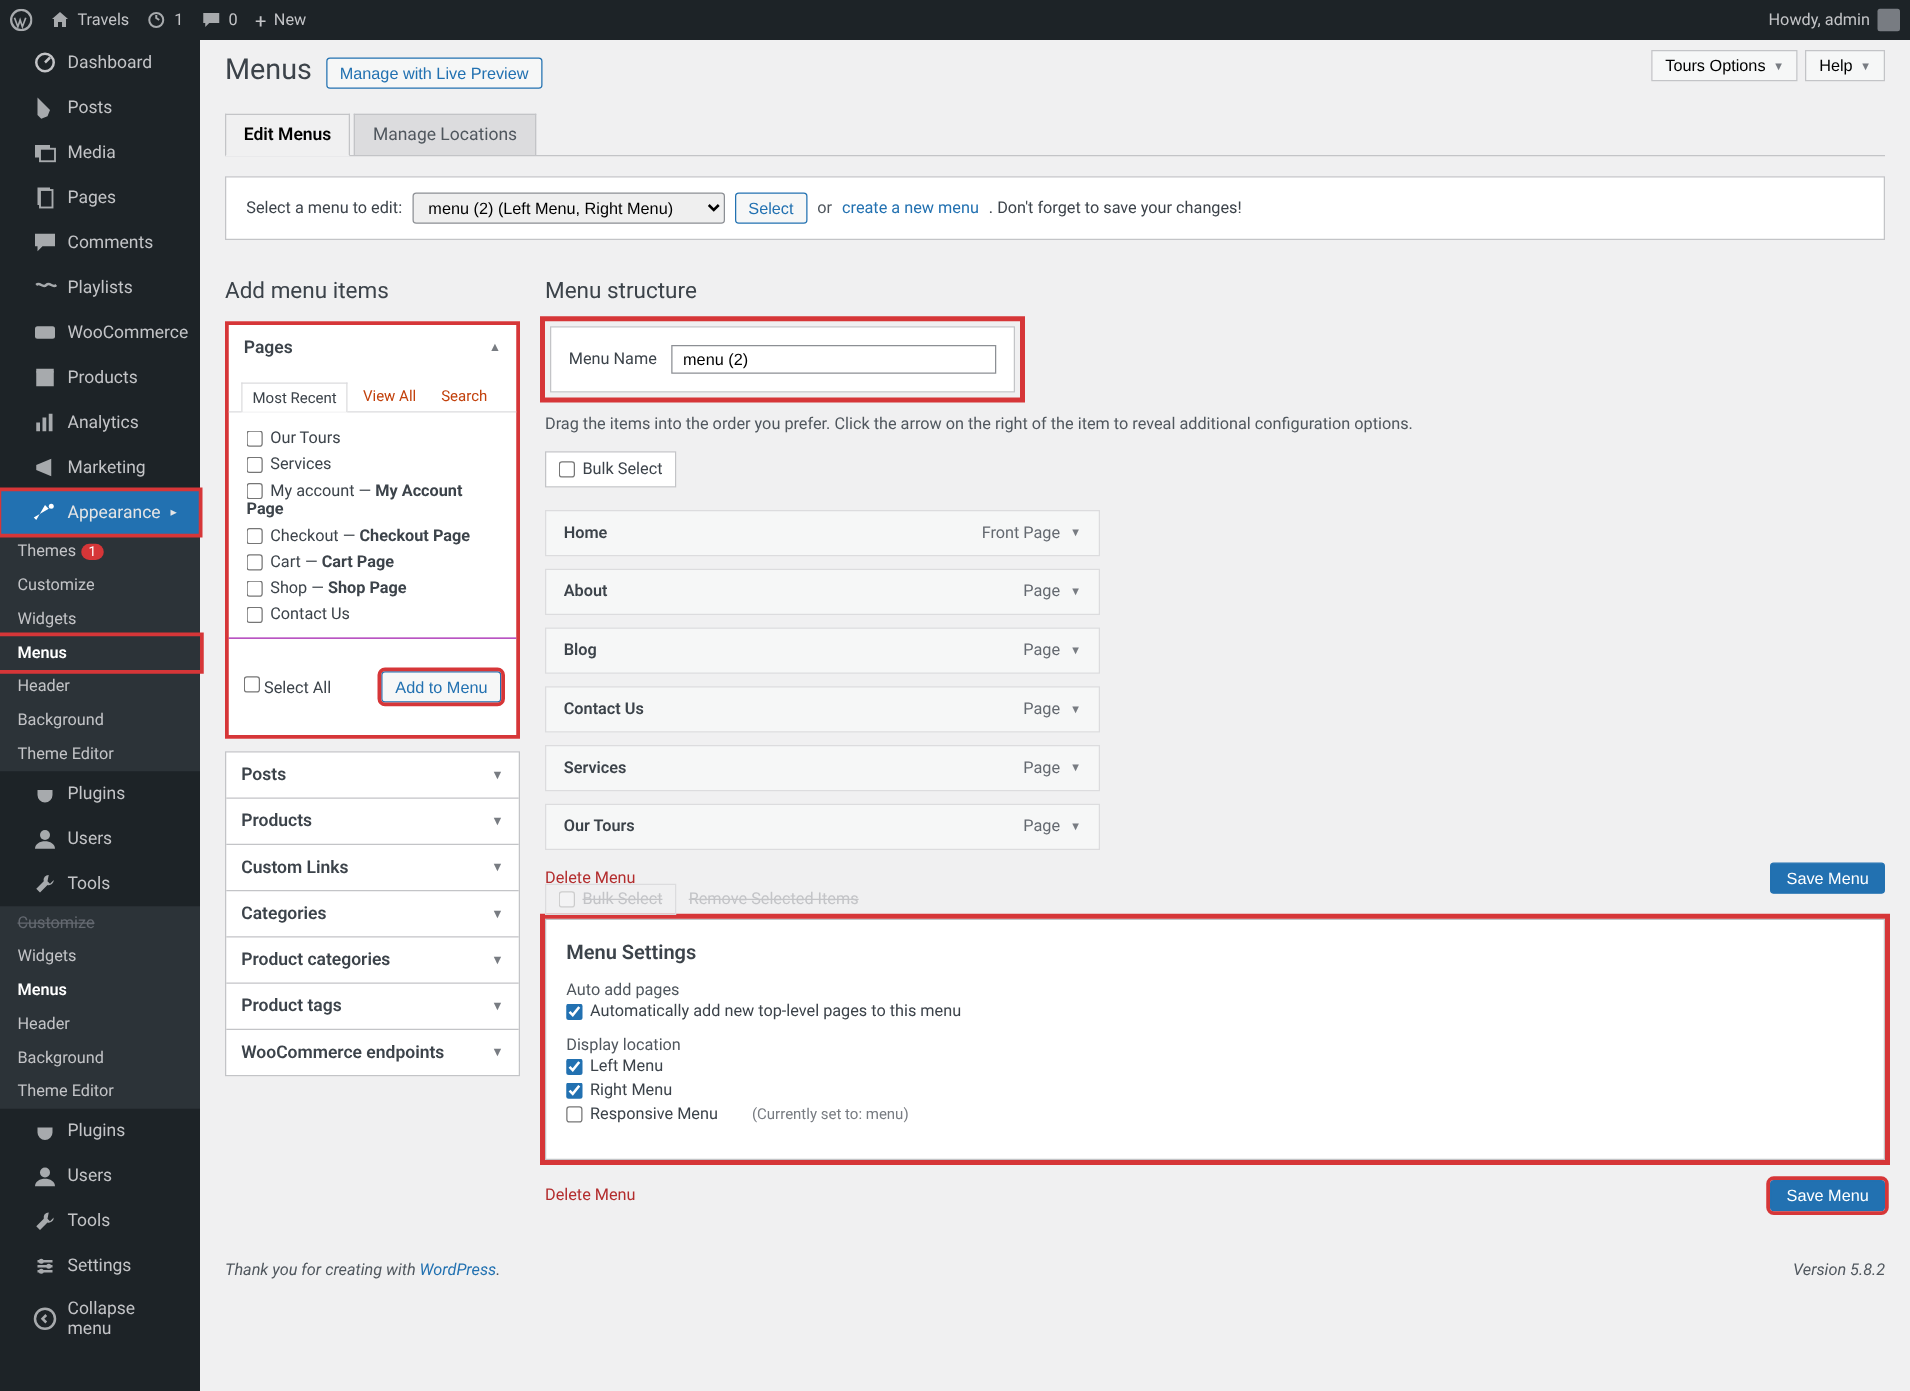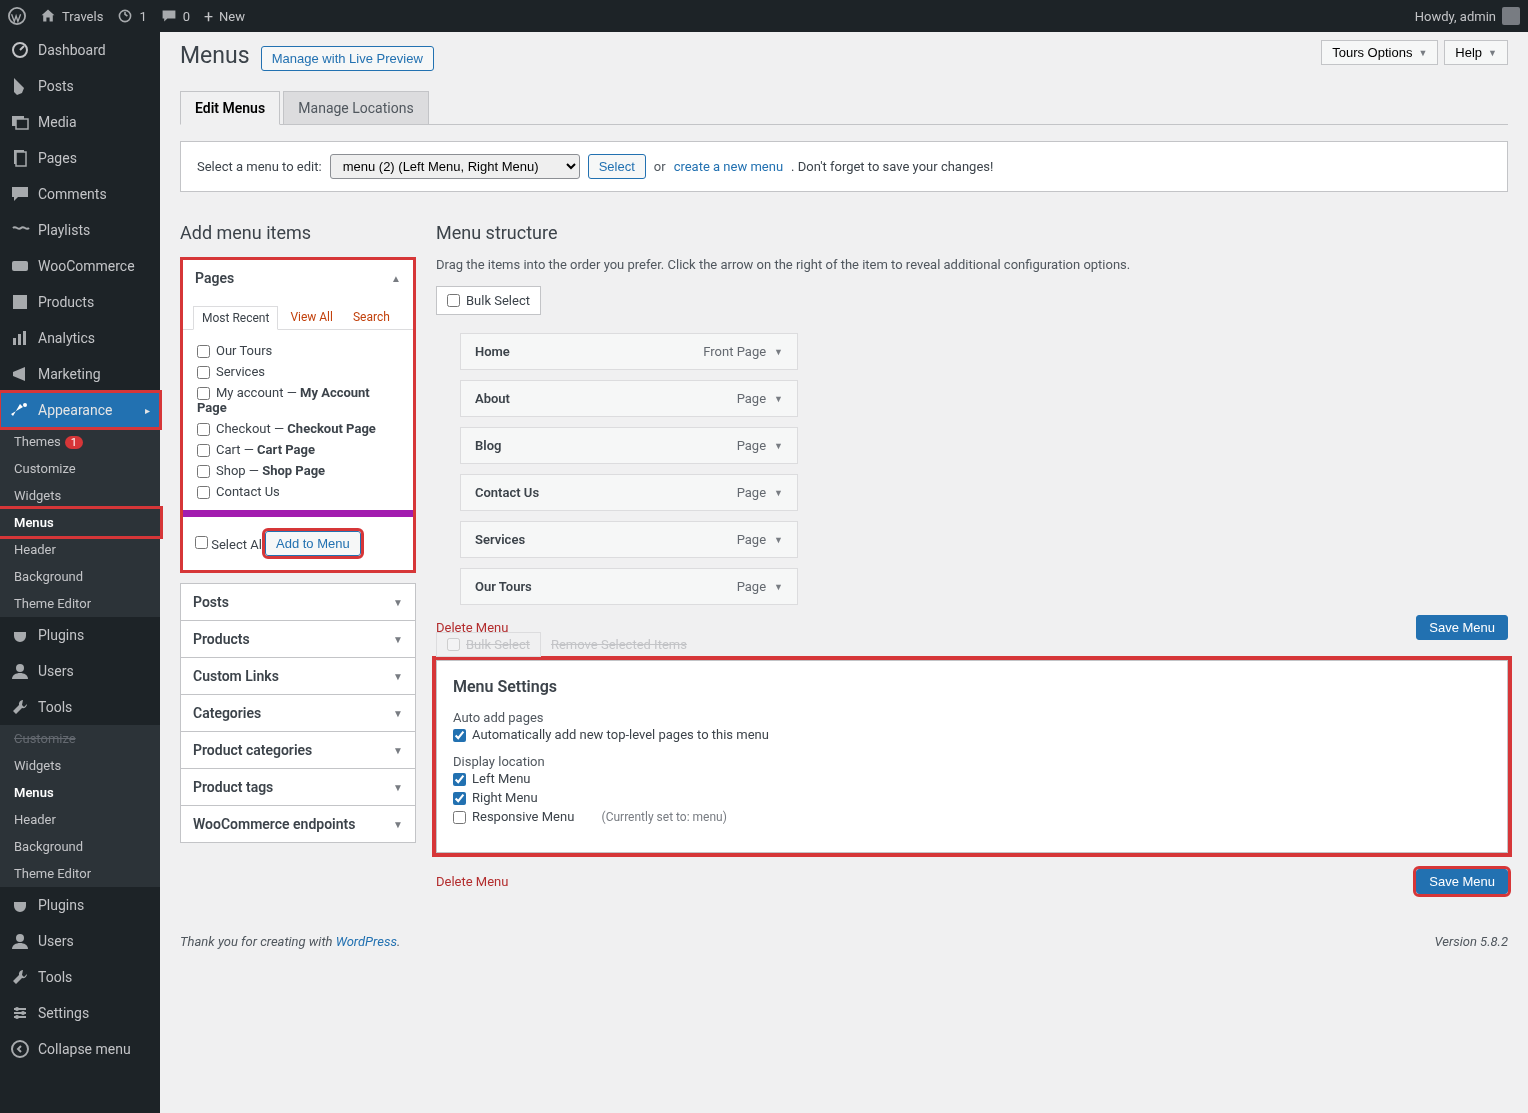--- a/index.html
+++ b/index.html
@@ -9,21 +9,21 @@
 
 .adminbar { background: #1d2327; color: #c3c4c7; height: 32px; display: flex; align-items: center; padding: 0 8px; font-size: 13px; justify-content: space-between; }
 .adminbar-left, .adminbar-right { display: flex; align-items: center; gap: 14px; }
 .adminbar-item { display: flex; align-items: center; gap: 6px; cursor: pointer; color: #c3c4c7; }
 .adminbar-item svg { fill: #a7aaad; }
 .avatar { width: 18px; height: 18px; background: #787c82; border-radius: 2px; }
 
 
 .wrap { display: flex; }
 .sidebar { width: 160px; background: #1d2327; min-height: calc(100vh - 32px); color: #c3c4c7; }
-.side-item { display: flex; align-items: center; gap: 8px; padding: 8px 10px; cursor: pointer; font-size: 14px; }
+.side-item { display: flex; align-items: center; gap: 8px; padding: 8px 26px; cursor: pointer; font-size: 14px; }
 .side-item svg { width: 20px; height: 20px; fill: #a7aaad; flex-shrink: 0; }
 .side-item.active { background: #2271b1; color: #e5e5e5; }
 .side-item.active svg { fill: #fff; }
 .side-item .arrow { margin-left: auto; font-size: 10px; }
 .side-sub { background: #2c3338; }
 .side-sub-item { padding: 6px 10px 6px 14px; font-size: 13px; cursor: pointer; color: #c3c4c7; }
 .side-sub-item.current { color: #fff; font-weight: 600; }
 .badge { background: #d63638; color: #fff; border-radius: 9px; padding: 0 6px; font-size: 11px; margin-left: 4px; display: inline-block; }
 
 
@@ -56,31 +56,31 @@
 .acc-head .caret { font-size: 10px; color: #787c82; }
 .acc-body { padding: 0; }
 .mini-tabs { display: flex; border-bottom: 1px solid #dcdcde; padding: 10px 10px 0; gap: 4px; font-size: 12px; }
 .mini-tab { padding: 4px 8px; cursor: pointer; color: #c2410c; }
 .mini-tab.active { border: 1px solid #dcdcde; border-bottom: 1px solid #fff; margin-bottom: -1px; color: #3c434a; }
 .page-list { max-height: 180px; overflow-y: scroll; padding: 10px 14px; }
 .page-list::-webkit-scrollbar { width: 14px; }
 .page-list::-webkit-scrollbar-thumb { background: #c3c4c7; }
 .page-list label { display: block; padding: 3px 0; font-size: 13px; }
 .page-list input { margin-right: 6px; vertical-align: middle; }
-.acc-footer { display: flex; justify-content: flex-start; align-items: center; padding: 14px 12px; border-top: 7px solid #a21caf; }
+.acc-footer { display: flex; justify-content: space-between; align-items: center; padding: 26px 12px; border-top: 1px solid #a21caf; }
 .acc-footer label { font-size: 13px; }
 
 
 .menuname-row { display: flex; align-items: center; gap: 12px; padding: 14px; border: 1px solid #c3c4c7; background: #fff; }
 .menuname-row input { border: 1px solid #8c8f94; padding: 3px 8px; width: 260px; font-size: 13px; }
 .instr { font-size: 13px; color: #50575e; margin: 14px 0; }
 .bulk { border: 1px solid #c3c4c7; background: #fff; padding: 6px 10px; display: inline-flex; align-items: center; gap: 6px; font-size: 13px; cursor: pointer; margin-bottom: 18px; }
 
 .menu-items { }
-.menu-item { border: 1px solid #dcdcde; background: #f6f7f7; padding: 10px 14px; margin-bottom: 10px; display: flex; justify-content: space-between; align-items: center; width: 338px; cursor: move; font-size: 13px; margin-left: 24px; }
+.menu-item { border: 1px solid #dcdcde; background: #f6f7f7; padding: 10px 14px; margin-bottom: 10px; display: flex; justify-content: space-between; align-items: center; width: 444px; cursor: move; font-size: 13px; }
 .menu-item .title { font-weight: 600; }
 .menu-item .type { color: #646970; display: flex; align-items: center; gap: 8px; }
 .menu-item .tri { font-size: 9px; color: #787c82; }
 
 .delsave { display: flex; justify-content: space-between; align-items: center; margin-top: 8px; }
 .delete-link { color: #b32d2e; font-size: 13px; cursor: pointer; }
 
 
 .overlay { position: relative; margin-top: 20px; }
 .overlay-ghost { position: absolute; top: -28px; left: 0; right: 0; color: #c3c4c7; pointer-events: none; }
@@ -388,20 +388,26 @@
             </div>
           <div class="acc-head">
               <span>WooCommerce endpoints</span>
               <span class="caret">▼</span>
             </div>
         </div>
       </div>
 
       <div class="col-right">
         <h2 class="section">Menu structure</h2>
+        <span class="red-menuname">
+          <span class="menuname-row">
+            <span>Menu Name</span>
+            <input type="text" value="menu (2)" style="">
+          </span>
+        </span>
         <p class="instr">Drag the items into the order you prefer. Click the arrow on the right of the item to reveal additional configuration options.</p>
         <div class="bulk">
             <input type="checkbox" style="">
             <span>Bulk Select</span>
           </div>
 
         <div class="menu-items">
           <div class="menu-item">
               <span class="title">Home</span>
               <span class="type">

